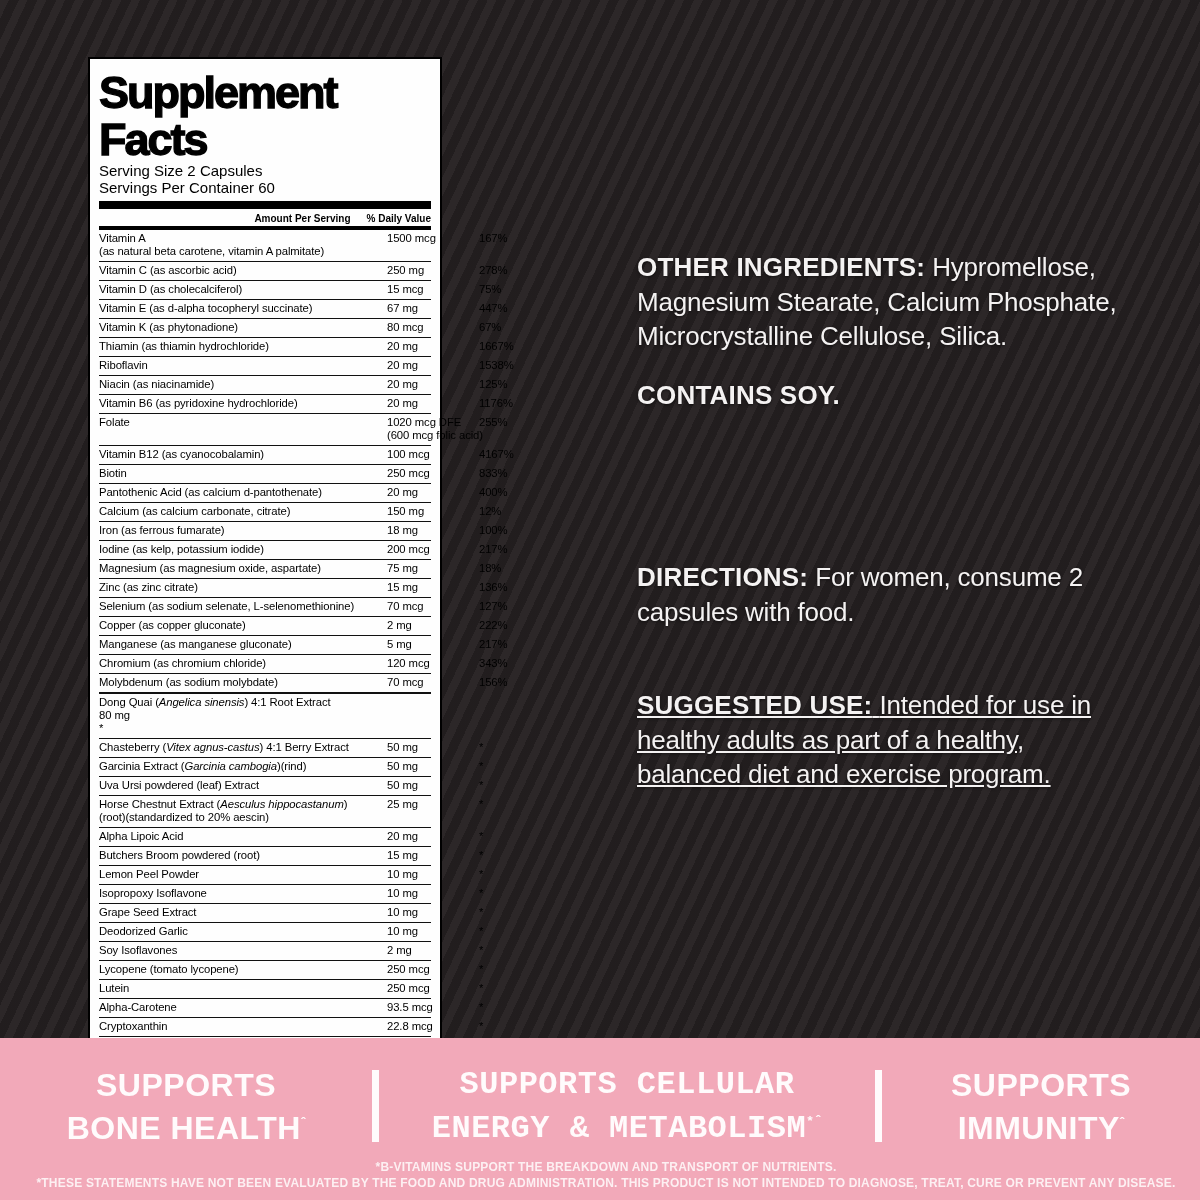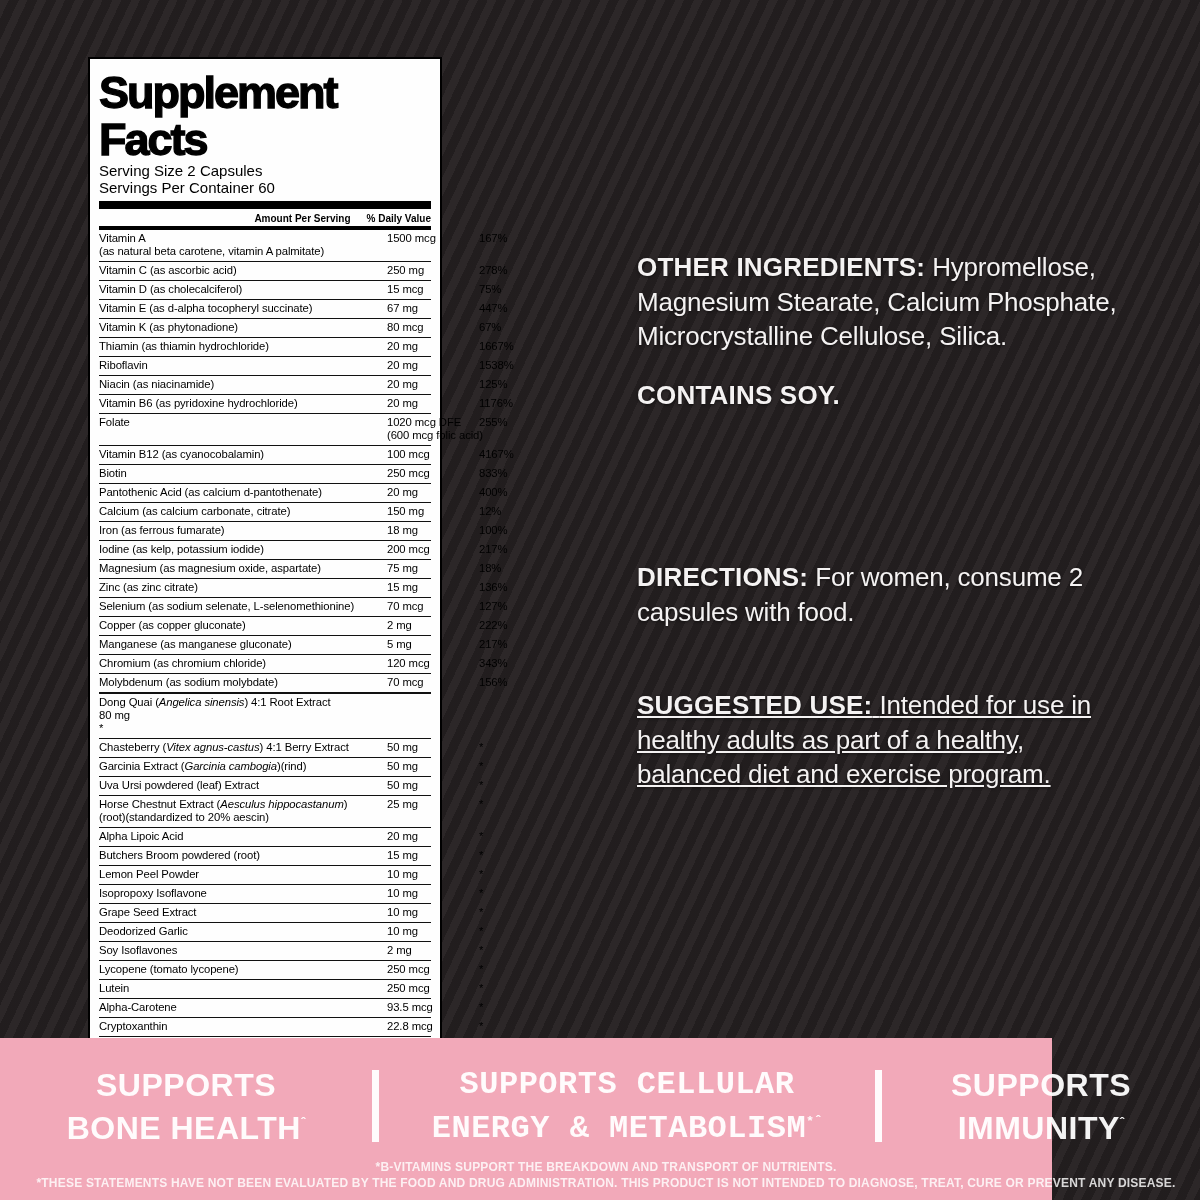--- a/index.html
+++ b/index.html
@@ -36,21 +36,21 @@
   .block{position:absolute;left:637px;width:480px;color:#f4f2f2;
     font-size:26px;line-height:34.5px;letter-spacing:-0.2px;
     text-shadow:0 1px 3px rgba(0,0,0,0.55);}
   .block b{font-weight:bold;letter-spacing:0.2px;}
   .b-other{top:250px;}
   .b-soy{top:378px;}
   .b-dir{top:560px;}
   .b-sug{top:688px;text-decoration:underline;}
 
   
-  .banner{position:absolute;left:0;top:1038px;width:1052px;height:162px;
+  .banner{position:absolute;left:0;top:1038px;width:1200px;height:162px;
     background:#f2a9b9;}
   .benefits{position:absolute;top:28px;left:0;width:1200px;display:flex;
     align-items:center;}
   .benefit{text-align:center;font-weight:bold;font-size:32px;line-height:37px;
     color:rgba(255,255,255,0.95);letter-spacing:0.5px;}
   .benefit sup{font-size:0.42em;vertical-align:super;letter-spacing:0;}
   .w1{width:372px;} .w2{width:496px;font-family:Liberation Mono, monospace;} .w3{width:318px;}
   .vdiv{width:7px;height:72px;background:rgba(255,255,255,0.95);flex:none;}
   .fineprint{position:absolute;bottom:9px;left:0;width:1200px;text-align:center;
     color:rgba(255,255,255,0.82);font-size:12px;font-weight:bold;

